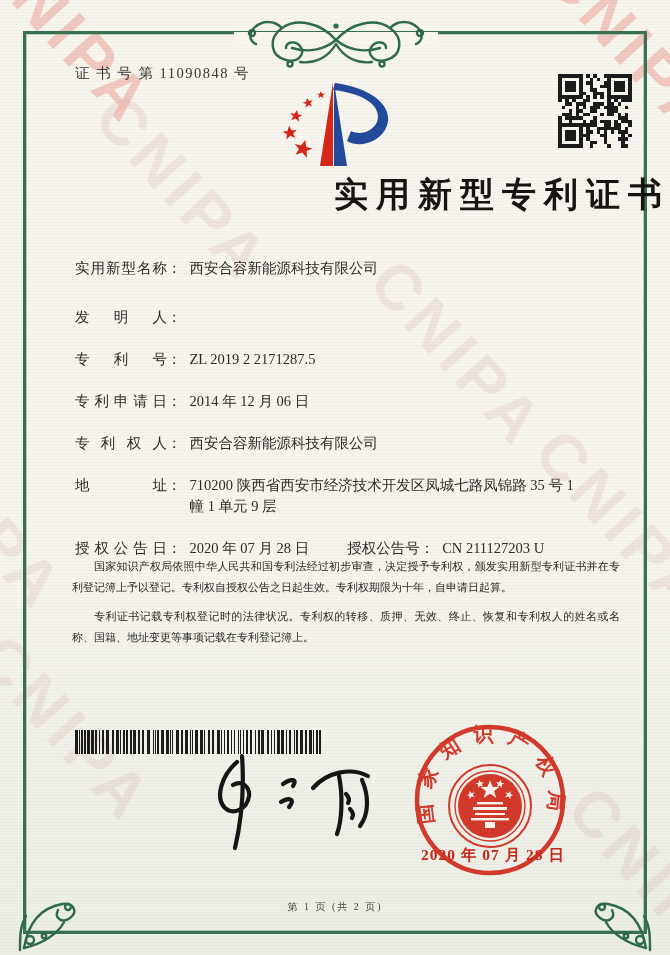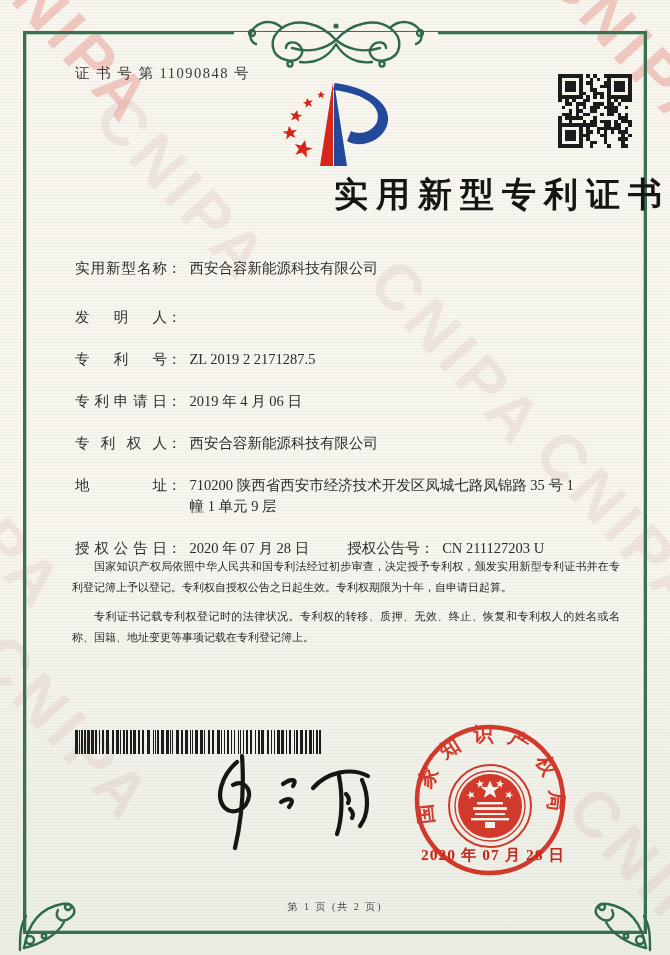--- a/index.html
+++ b/index.html
@@ -408,21 +408,21 @@
         <span class="fcolon">：</span>
     </div>
     <div class="frow">
       <span class="flabel">专利号</span>
         <span class="fcolon">：</span>
         <span class="fval">ZL 2019 2 2171287.5</span>
     </div>
     <div class="frow">
       <span class="flabel">专利申请日</span>
         <span class="fcolon">：</span>
-        <span class="fval">2019 年 4 月 06 日</span>
+        <span class="fval">2014 年 12 月 06 日</span>
     </div>
     <div class="frow">
       <span class="flabel">专利权人</span>
         <span class="fcolon">：</span>
         <span class="fval">西安合容新能源科技有限公司</span>
     </div>
     <div class="frow addr">
       <span class="flabel">地址</span>
         <span class="fcolon">：</span>
         <span class="fval">710200 陕西省西安市经济技术开发区凤城七路凤锦路 35 号 1 幢 1 单元 9 层</span>

